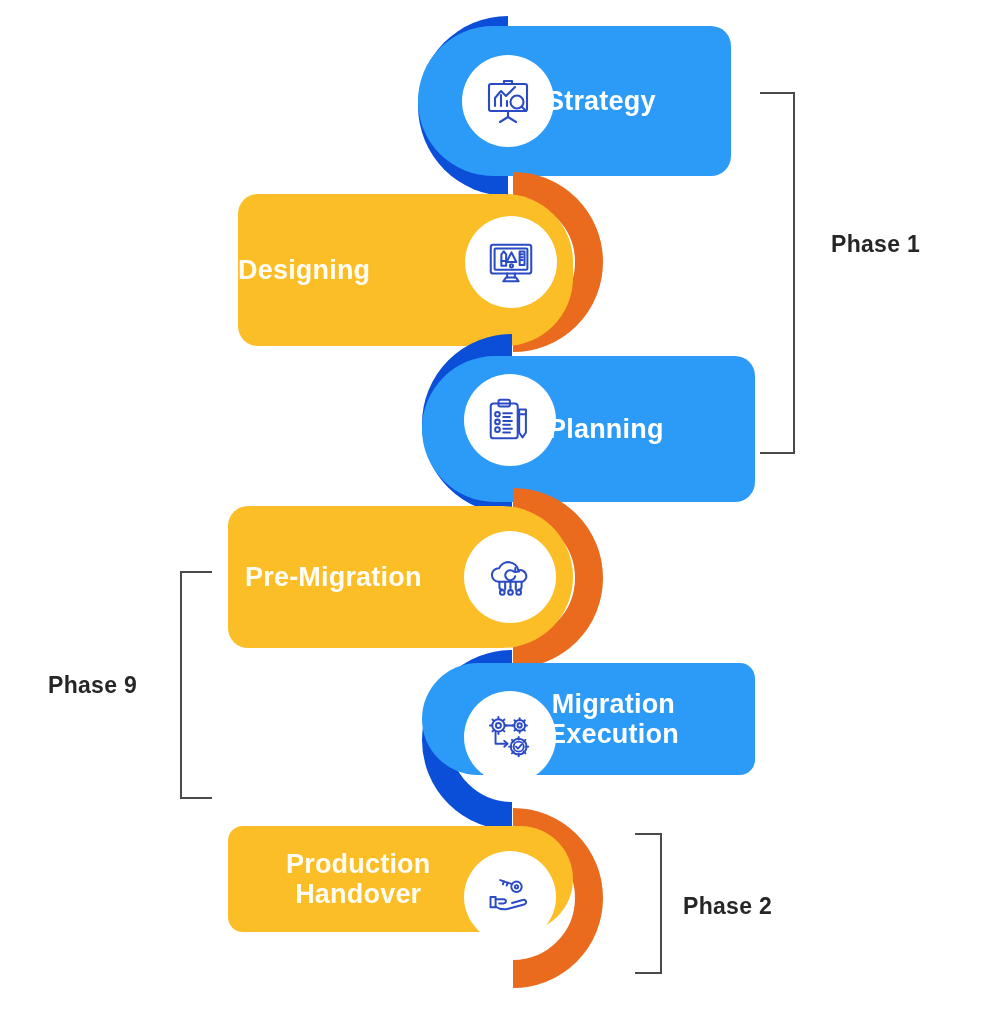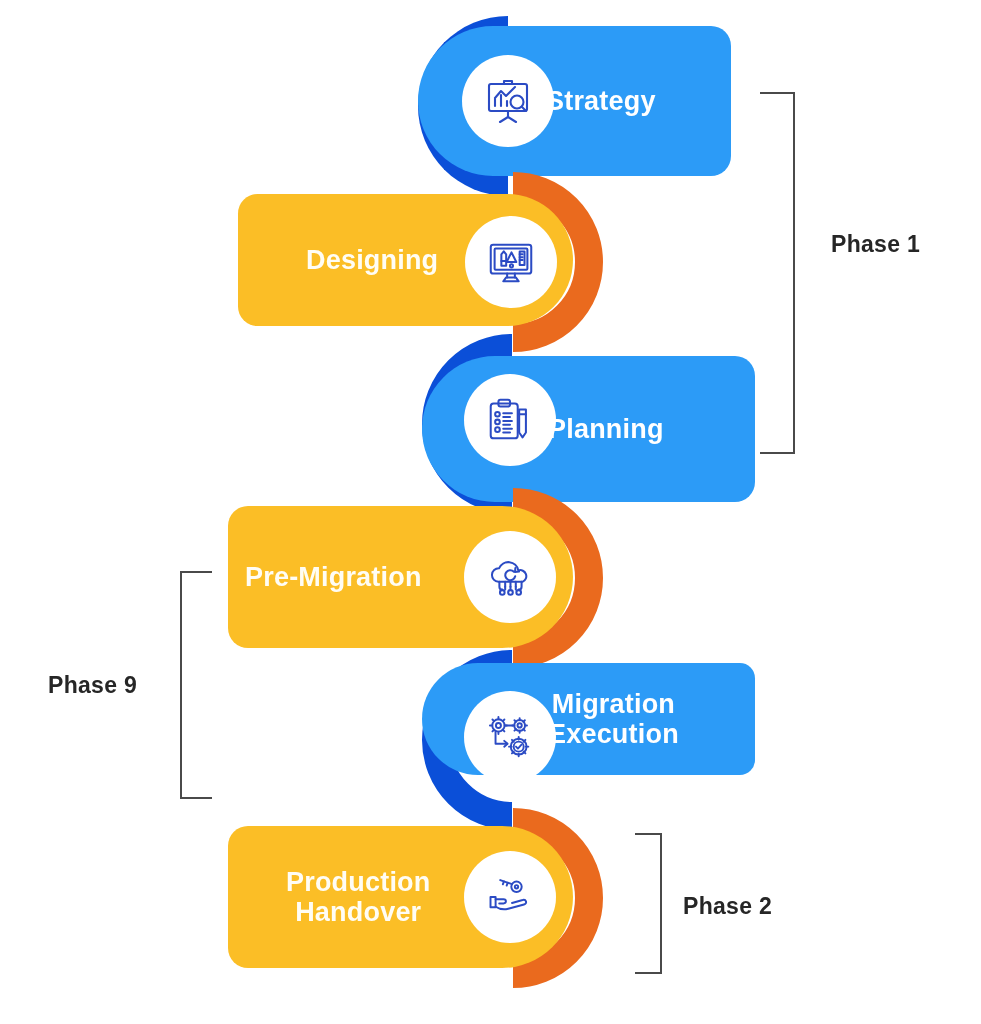--- a/index.html
+++ b/index.html
@@ -118,23 +118,23 @@
       </span>
     </div>
   </div>
 
   <div class="step">
 
     <div class="arc" style="left:423px; top:172px; width:180px; height:180px;
                 border-width:28px; border-color:#EA6A1E;
                 border-radius:0 90px 90px 0;
                 clip-path: inset(0 0 0 90px);"></div>
-    <div class="pill amber" style="left:238px; top:194px; width:335px; height:132px;
+    <div class="pill amber" style="left:238px; top:194px; width:335px; height:152px;
                 border-radius:20px 68px 68px 20px;
-                justify-content:flex-start; padding-left:68px;">
+                justify-content:flex-start; ">
       <span class="pill-label">Designing</span>
     </div>
     <div class="icon-circle" style="left:465px; top:216px;">
       <span>
         <svg width="54" height="54" viewBox="0 0 56 56" fill="none" stroke="#2B4BC4" stroke-width="2.1" stroke-linecap="round" stroke-linejoin="round">
           <rect x="7" y="10" width="42" height="30" rx="2.5"></rect>
           <rect x="11" y="14" width="34" height="22" rx="1"></rect>
           <path d="M24 40v4M32 40v4"></path>
           <path d="M20 48h16l-3-4H23z"></path>
           <path d="M18 32V20l2.5-3 2.5 3v12z"></path>
@@ -237,21 +237,21 @@
         </svg>
       </span>
     </div>
   </div>
 
   <div class="step">
     <div class="arc" style="left:423px; top:808px; width:180px; height:180px;
                 border-width:28px; border-color:#EA6A1E;
                 border-radius:0 90px 90px 0;
                 clip-path: inset(0 0 0 90px);"></div>
-    <div class="pill amber" style="left:228px; top:826px; width:345px; height:142px;
+    <div class="pill amber" style="left:228px; top:826px; width:345px; height:106px;
                 border-radius:20px 71px 71px 20px;
                 justify-content:flex-start; padding-left:58px;">
       <span class="pill-label">Production
 Handover</span>
     </div>
     <div class="icon-circle" style="left:464px; top:851px;">
       <span>
         <svg width="52" height="52" viewBox="0 0 56 56" fill="none" stroke="#2B4BC4" stroke-width="2.1" stroke-linecap="round" stroke-linejoin="round">
 
           <circle cx="35" cy="17" r="5.6"></circle>

